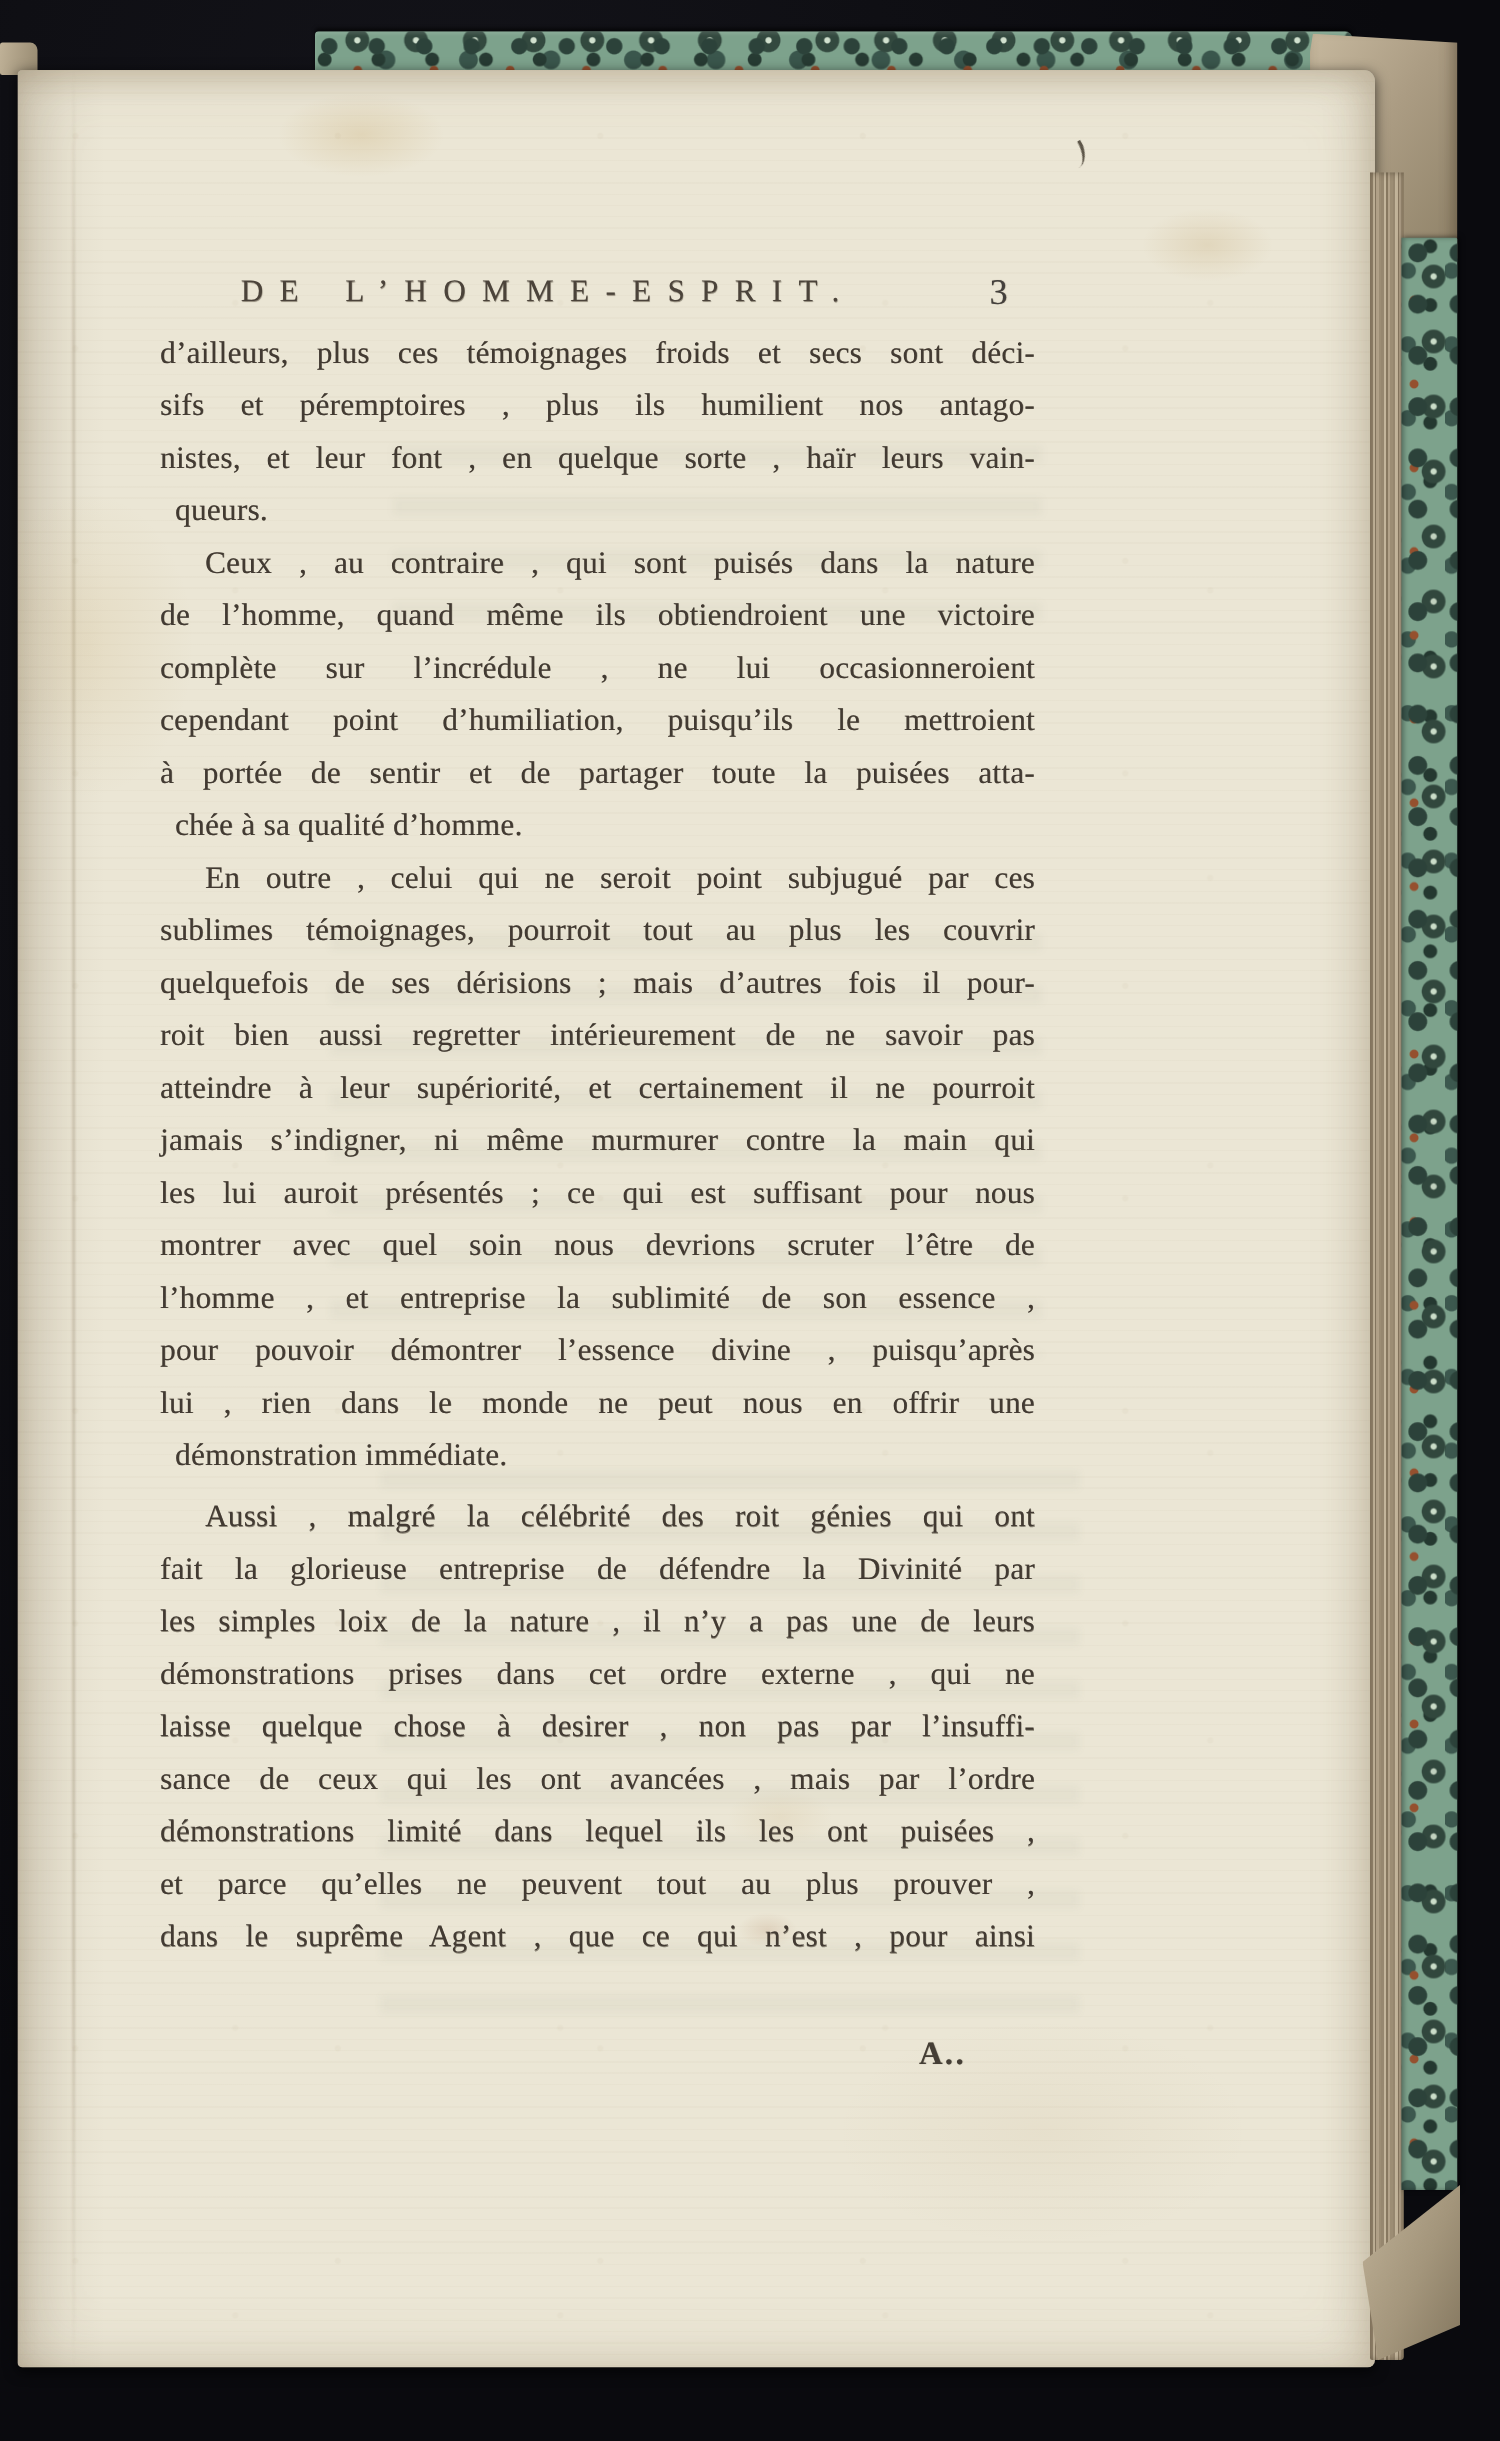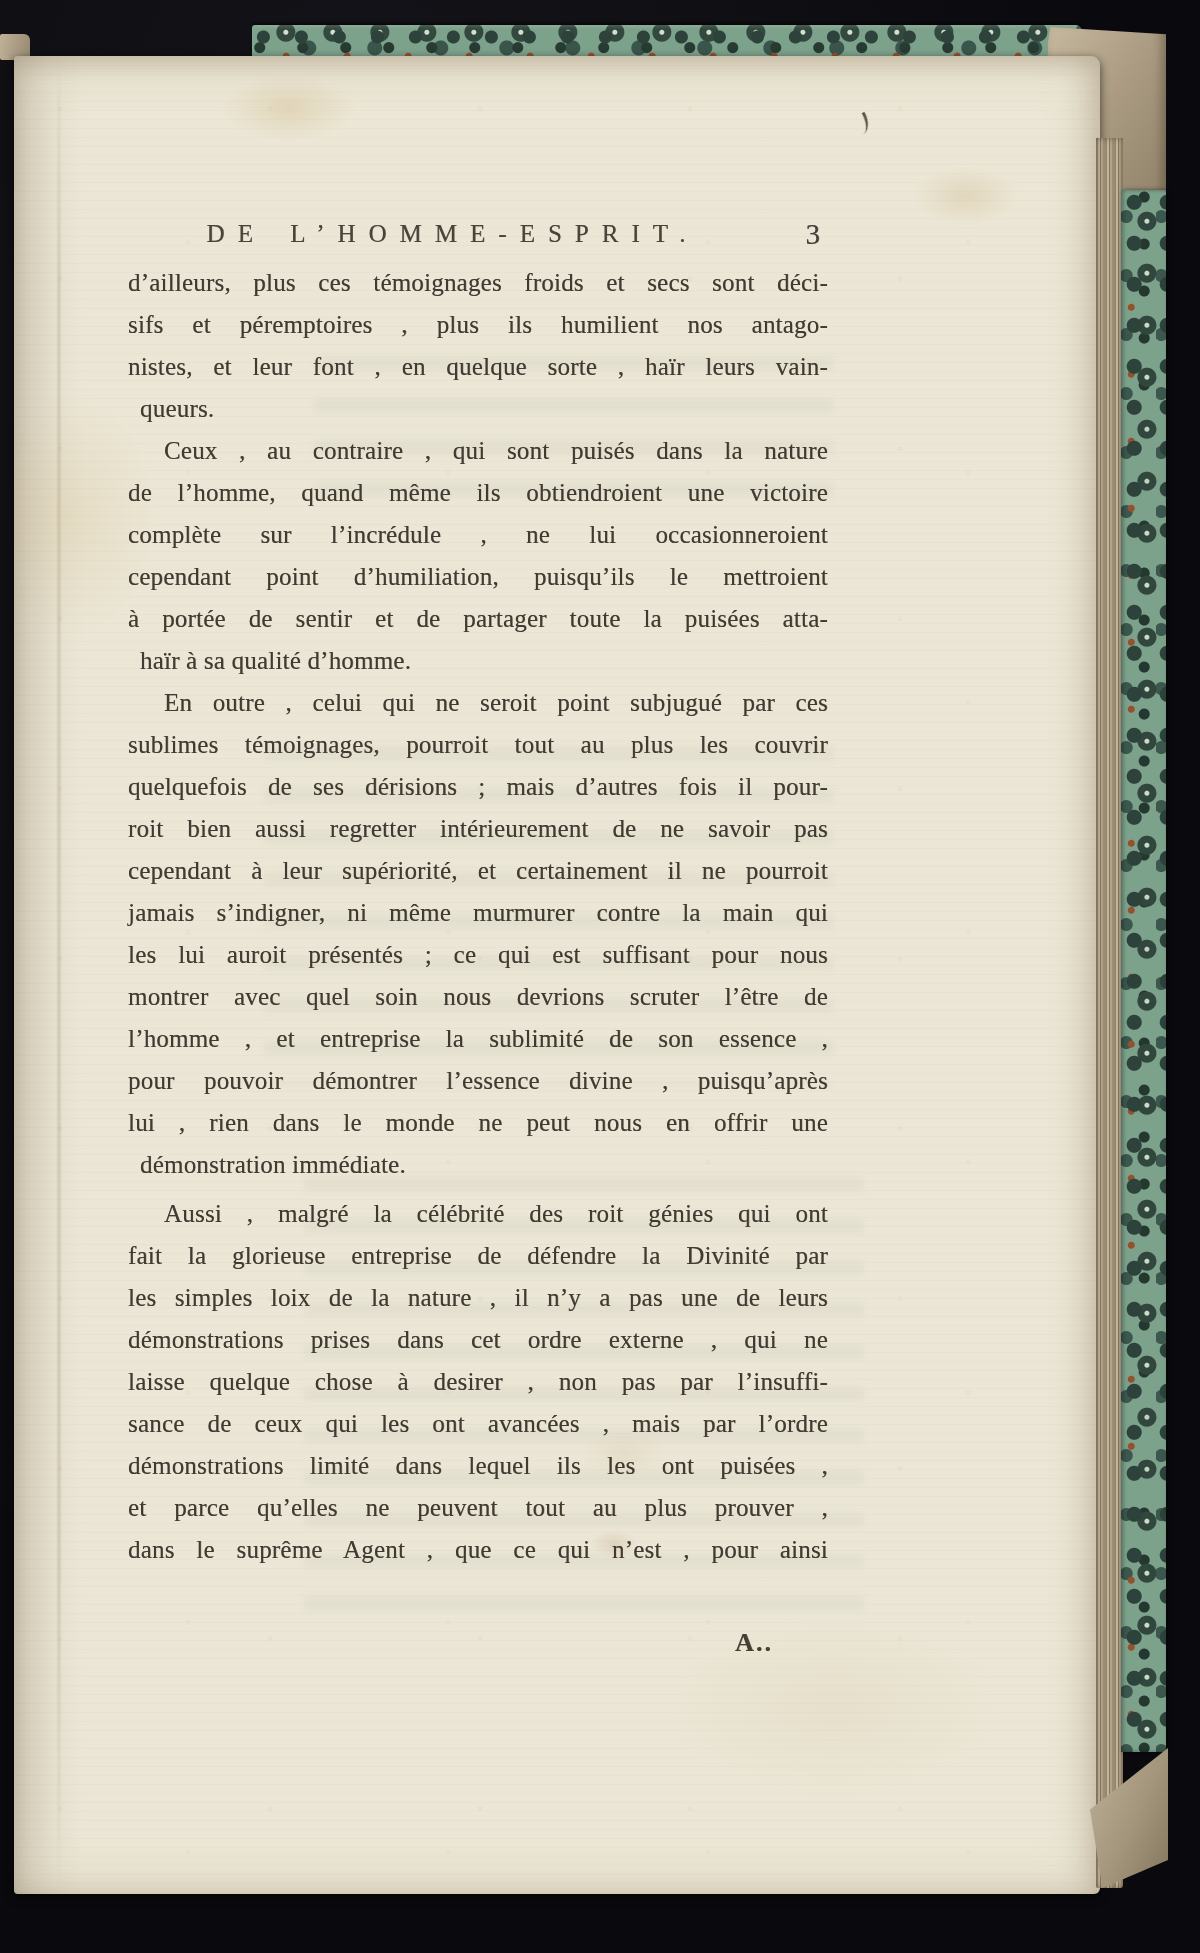--- a/index.html
+++ b/index.html
@@ -104,21 +104,21 @@
   .ghost.g3{left:290px;top:1120px;width:560px;height:440px;}
   .pen-mark{
     position:absolute;left:842px;top:58px;width:11px;height:19px;
     border-right:3px solid rgba(58,50,38,0.8);
     border-radius:0 0 90% 0 / 0 0 100% 0;
     transform:rotate(-30deg);filter:blur(0.3px);
   }
 
   
   .header{
-    position:absolute;left:112px;top:164px;width:700px;height:34px;color:var(--ink,#423a32);
+    position:absolute;left:98px;top:164px;width:700px;height:34px;color:var(--ink,#423a32);
   }
   .running-title{
     position:absolute;left:0;right:60px;text-align:center;
     font-size:25px;letter-spacing:13px;word-spacing:5px;margin-right:-13px;
     color:#4b433a;text-shadow:0.4px 0.4px 0.6px rgba(70,60,46,0.55);
     white-space:nowrap;
   }
   .page-number{
     position:absolute;right:6px;top:-2px;font-size:29px;color:#44403c;
     text-shadow:0.4px 0.4px 0.6px rgba(70,60,46,0.5);
@@ -172,28 +172,28 @@
           <div class="line">sifs et péremptoires , plus ils humilient nos antago-</div>
           <div class="line">nistes, et leur font , en quelque sorte , haïr leurs vain-</div>
           <div class="line endline">queurs.</div>
         </div>
         <div class="para">
           <div class="line firstline">Ceux , au contraire , qui sont puisés dans la nature</div>
           <div class="line">de l’homme, quand même ils obtiendroient une victoire</div>
           <div class="line">complète sur l’incrédule , ne lui occasionneroient</div>
           <div class="line">cependant point d’humiliation, puisqu’ils le mettroient</div>
           <div class="line">à portée de sentir et de partager toute la puisées atta-</div>
-          <div class="line endline">haïr à sa qualité d’homme.</div>
+          <div class="line endline">chée à sa qualité d’homme.</div>
         </div>
         <div class="para">
           <div class="line firstline">En outre , celui qui ne seroit point subjugué par ces</div>
           <div class="line">sublimes témoignages, pourroit tout au plus les couvrir</div>
           <div class="line">quelquefois de ses dérisions ; mais d’autres fois il pour-</div>
           <div class="line">roit bien aussi regretter intérieurement de ne savoir pas</div>
-          <div class="line">cependant à leur supériorité, et certainement il ne pourroit</div>
+          <div class="line">atteindre à leur supériorité, et certainement il ne pourroit</div>
           <div class="line">jamais s’indigner, ni même murmurer contre la main qui</div>
           <div class="line">les lui auroit présentés ; ce qui est suffisant pour nous</div>
           <div class="line">montrer avec quel soin nous devrions scruter l’être de</div>
           <div class="line">l’homme , et entreprise la sublimité de son essence ,</div>
           <div class="line">pour pouvoir démontrer l’essence divine , puisqu’après</div>
           <div class="line">lui , rien dans le monde ne peut nous en offrir une</div>
           <div class="line endline">démonstration immédiate.</div>
         </div>
         <div class="para continues-gap">
           <div class="line firstline">Aussi , malgré la célébrité des roit génies qui ont</div>

